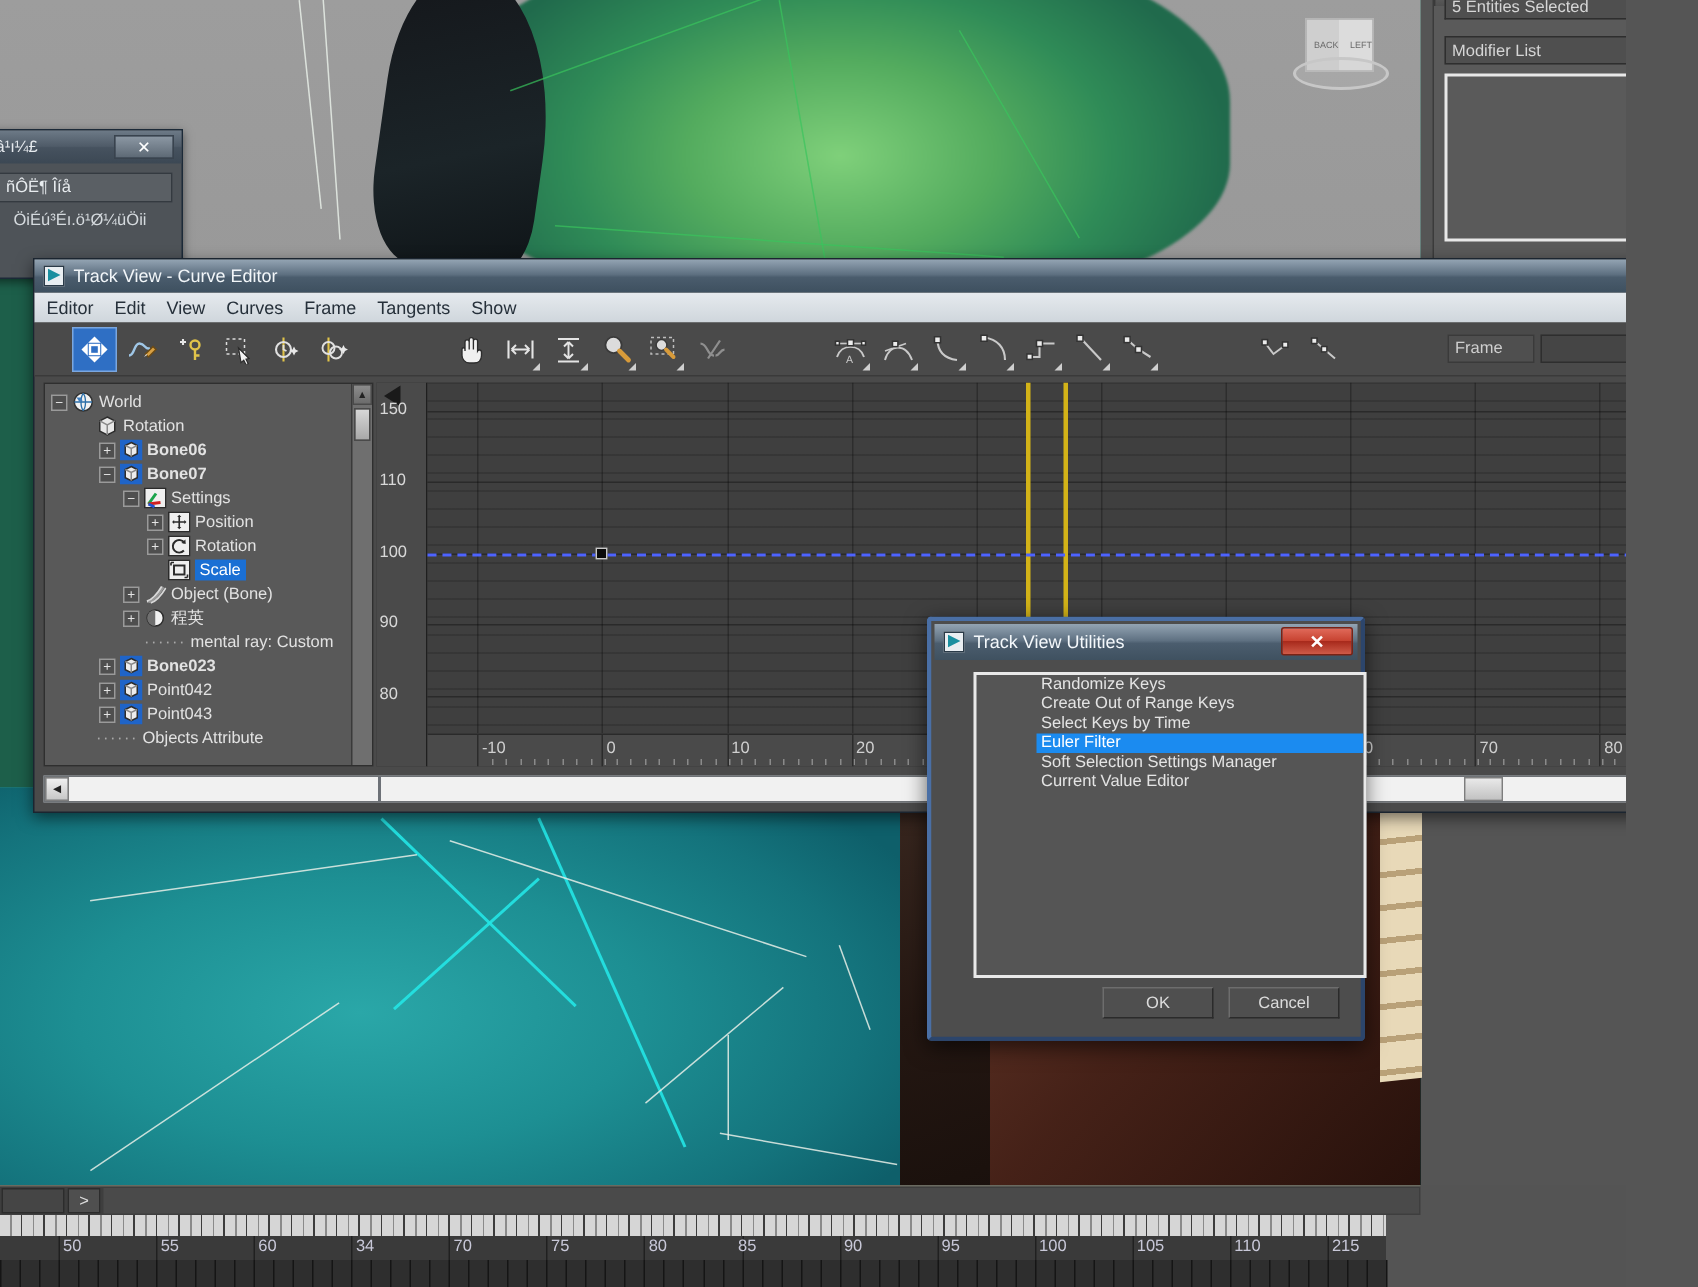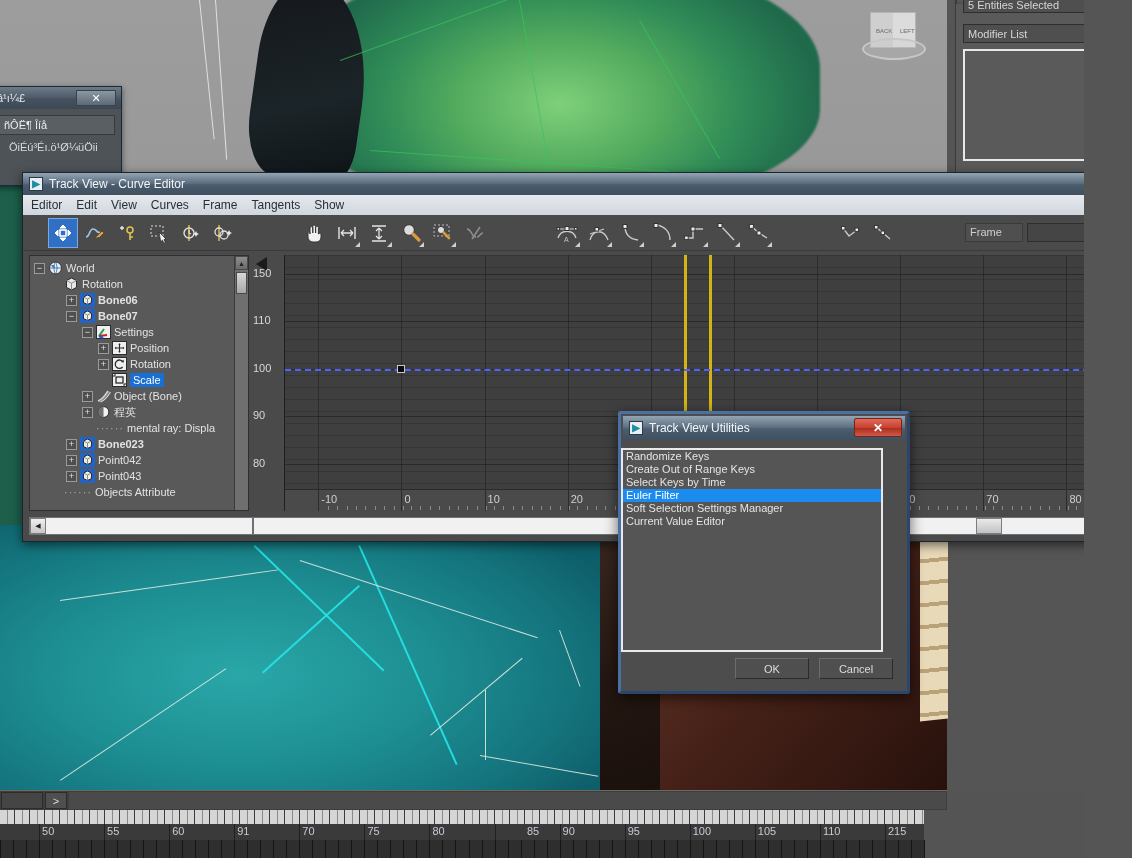--- a/index.html
+++ b/index.html
@@ -309,23 +309,24 @@
   }
   .dlg-title { color:#f4f8fb; font-size: 12px; }
   .dlg-close {
     position:absolute; right: 3px; top: 2px; width: 48px; height: 19px;
     background: linear-gradient(180deg,#e06a5a 0%, #c6412f 50%, #a82a1c 51%, #cf5a48 100%);
     border: 1px solid #7a2215; border-radius: 2px;
     color: #fff; font-size: 12px; font-weight: bold;
     display:flex; align-items:center; justify-content:center;
   }
   .dlg-list {
-    position:absolute; left: 0; top: 34px; width: 262px; height: 204px;
+    position:absolute; left: 28px; top: 34px; width: 262px; height: 204px;
     background: #555; border: 2px solid #e9e9e9;
     overflow: hidden;
+    padding-left: 40px;
   }
   .dlg-item {
     height: 13px; color: #e4e4e4; font-size: 11px; padding-left: 3px;
     line-height: 13px;
   }
   .dlg-item.sel { background: #1b8bf0; color: #fff; }
   .dlg-btns {
     position:absolute; right: 14px; bottom: 12px; display:flex; gap: 10px;
   }
   .dlg-btn {
@@ -731,21 +732,21 @@
               <div class="tbox">+</div>
               <span class="ticon"><svg width="15" height="14" viewBox="0 0 15 14">
                   <circle cx="7.5" cy="7" r="5.4" fill="#f2f2f2" stroke="#2c2c2c"></circle>
                   <path d="M7.5 1.6a5.4 5.4 0 000 10.8z" fill="#6f6f6f"></path>
                 </svg></span>
               <span class="tlabel">程英</span>
             </div>
             <div class="tnode" style="padding-left: 48px;">
               <div class="tbox empty"></div>
               <span style="color: rgb(169, 169, 169); letter-spacing: 1px;">······</span>
-              <span class="tlabel">mental ray: Displa</span>
+              <span class="tlabel">mental ray: Custom</span>
             </div>
             <div class="tnode" style="padding-left: 32px;">
               <div class="tbox">+</div>
               <span class="ticon"><svg width="15" height="14" viewBox="0 0 15 14">
                   <rect width="15" height="14" fill="#1f64c8"></rect>
                   <path d="M7.5 2l4 2v5.5l-4 2-4-2V4z" fill="#ededed" stroke="#2c2c2c"></path>
                   <path d="M3.5 4l4 2 4-2M7.5 6v5.5" stroke="#8a8a8a" fill="none"></path>
                 </svg></span>
               <span class="tlabel bold">Bone023</span>
             </div>
@@ -958,29 +959,29 @@
     </div>
     <div class="bt-trackbar"></div>
     <div class="bt-ruler" id="bt-ruler-host">
         <div class="bt-l" style="left: 39.0423px;"></div>
         <div class="bt-t" style="left: 42.0423px;">50</div>
         <div class="bt-l" style="left: 104.113px;"></div>
         <div class="bt-t" style="left: 107.113px;">55</div>
         <div class="bt-l" style="left: 169.183px;"></div>
         <div class="bt-t" style="left: 172.183px;">60</div>
         <div class="bt-l" style="left: 234.254px;"></div>
-        <div class="bt-t" style="left: 237.254px;">91</div>
+        <div class="bt-t" style="left: 237.254px;">34</div>
         <div class="bt-l" style="left: 299.324px;"></div>
         <div class="bt-t" style="left: 302.324px;">70</div>
         <div class="bt-l" style="left: 364.394px;"></div>
         <div class="bt-t" style="left: 367.394px;">75</div>
         <div class="bt-l" style="left: 429.465px;"></div>
         <div class="bt-t" style="left: 432.465px;">80</div>
         <div class="bt-l" style="left: 494.535px;"></div>
-        <div class="bt-t" style="left: 527px;">85</div>
+        <div class="bt-t" style="left: 492px;">85</div>
         <div class="bt-l" style="left: 559.606px;"></div>
         <div class="bt-t" style="left: 562.606px;">90</div>
         <div class="bt-l" style="left: 624.676px;"></div>
         <div class="bt-t" style="left: 627.676px;">95</div>
         <div class="bt-l" style="left: 689.746px;"></div>
         <div class="bt-t" style="left: 692.746px;">100</div>
         <div class="bt-l" style="left: 754.817px;"></div>
         <div class="bt-t" style="left: 757.817px;">105</div>
         <div class="bt-l" style="left: 819.887px;"></div>
         <div class="bt-t" style="left: 822.887px;">110</div>

